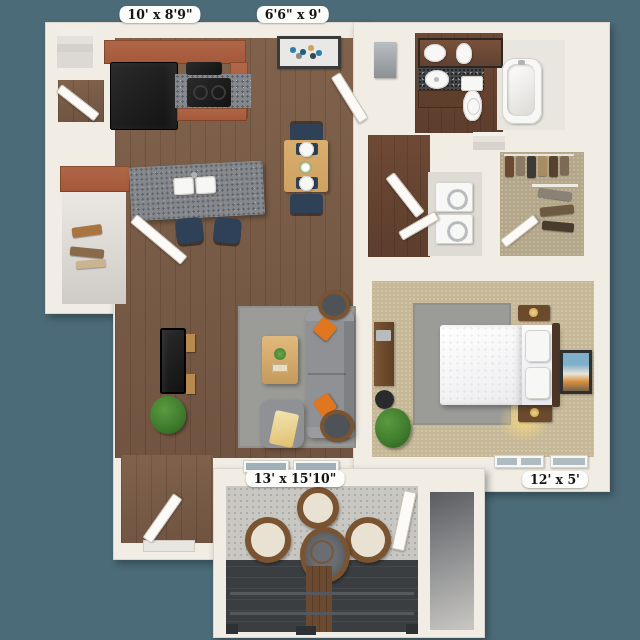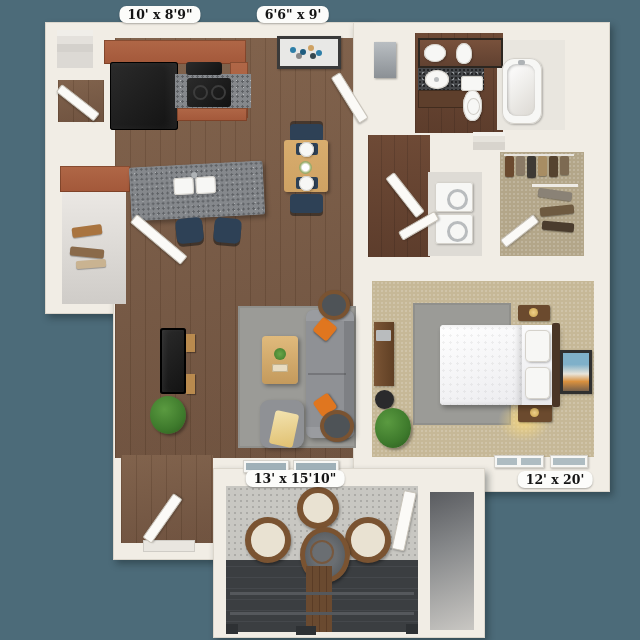--- a/index.html
+++ b/index.html
@@ -212,15 +212,15 @@
   <div class="furn" style="left:230px;top:592px;width:184px;height:3px;background:#55585c;"></div>
   <div class="furn" style="left:230px;top:612px;width:184px;height:3px;background:#55585c;"></div>
   <div class="furn" style="left:226px;top:624px;width:12px;height:10px;background:#2e3134;"></div>
   <div class="furn" style="left:296px;top:626px;width:20px;height:9px;background:#2e3134;"></div>
   <div class="furn" style="left:406px;top:624px;width:12px;height:10px;background:#2e3134;"></div>
   <div class="doorleaf" style="left:404px;top:490px;width:11px;height:58px;transform:rotate(12deg);transform-origin:left top;"></div>
 
   <div class="label" style="left:160px;top:6px;">10' x 8'9"</div>
   <div class="label" style="left:293px;top:6px;">6'6" x 9'</div>
   <div class="label" style="left:295px;top:470px;">13' x 15'10"</div>
-  <div class="label" style="left:555px;top:471px;">12' x 20'</div>
+  <div class="label" style="left:555px;top:471px;">12' x 5'</div>
 
 </div>
 
 </body></html>

